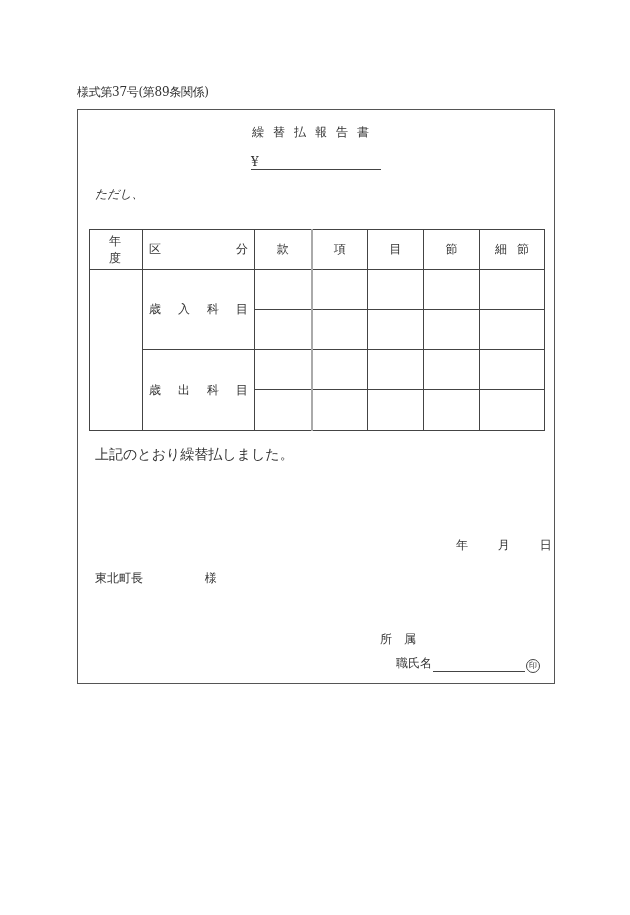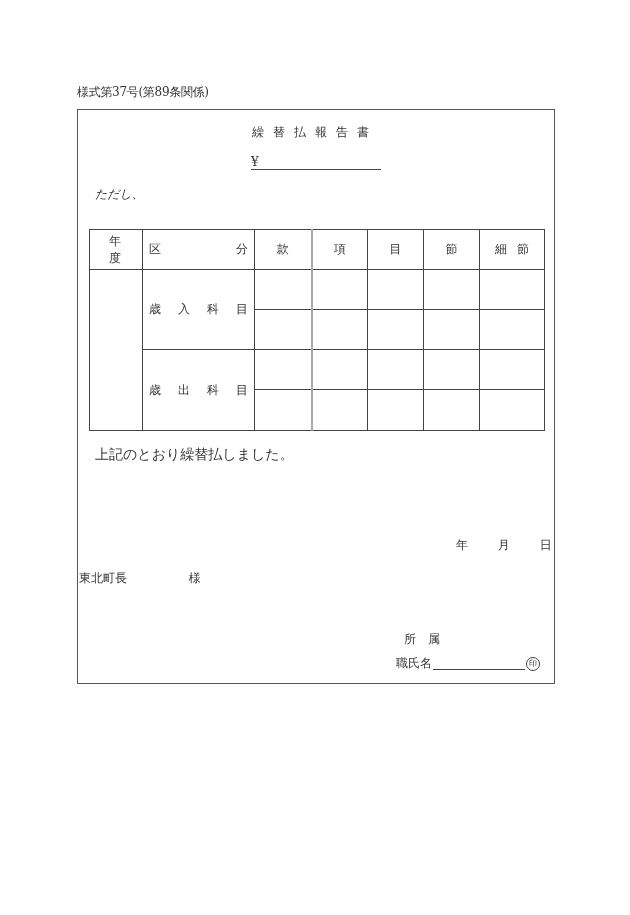--- a/index.html
+++ b/index.html
@@ -14,24 +14,24 @@
   table.grid { position:absolute; left:89px; top:229px; border-collapse:collapse; font-size:12px; }
   table.grid td { border:1px solid #444; padding:0; box-sizing:border-box; text-align:center; vertical-align:middle; }
   .hd-nendo { letter-spacing:12px; padding-left:10px !important; }
   .kubun-hd { display:flex; justify-content:space-between; padding:0 6px; }
   .kubun { display:flex; justify-content:space-between; padding:0 6px; }
   .sep-col { border-left:2px solid #aaa !important; }
   .stmt { left:95px; top:446px; font-size:14px; }
   .date { left:456px; top:509px; font-size:12px; word-spacing:0;margin-top:28px; }
   .date span { display:inline-block; margin-left:26px; }
   .date span:first-child { margin-left:0; }
-  .mayor { left:79px; top:570px; font-size:12px; }
+  .mayor { left:95px; top:570px; font-size:12px; }
   .mayor .sama { display:inline-block; margin-left:58px; }
-  .shozoku { left:404px; top:631px; font-size:12px; letter-spacing:12px; }
-  .shimei { left:396px; top:655px; font-size:12px; display:flex; align-items:center; }
+  .shozoku { left:380px; top:631px; font-size:12px; letter-spacing:12px; }
+  .shimei { left:396px; top:655px; font-size:12px; display:flex; align-items:flex-end; }
   .shimei .line { display:inline-block; width:92px; border-bottom:1px solid #444; height:12px; margin-left:1px; }
   .seal { display:inline-block; width:12px; height:12px; border:1px solid #444; border-radius:50%; font-size:8px; line-height:12px; text-align:center; margin-left:1px; margin-bottom:-1px; }
 </style>
 </head>
 <body>
 
 <div class="abs caption">様式第37号(第89条関係)</div>
 
 <div class="abs frame"></div>
 

